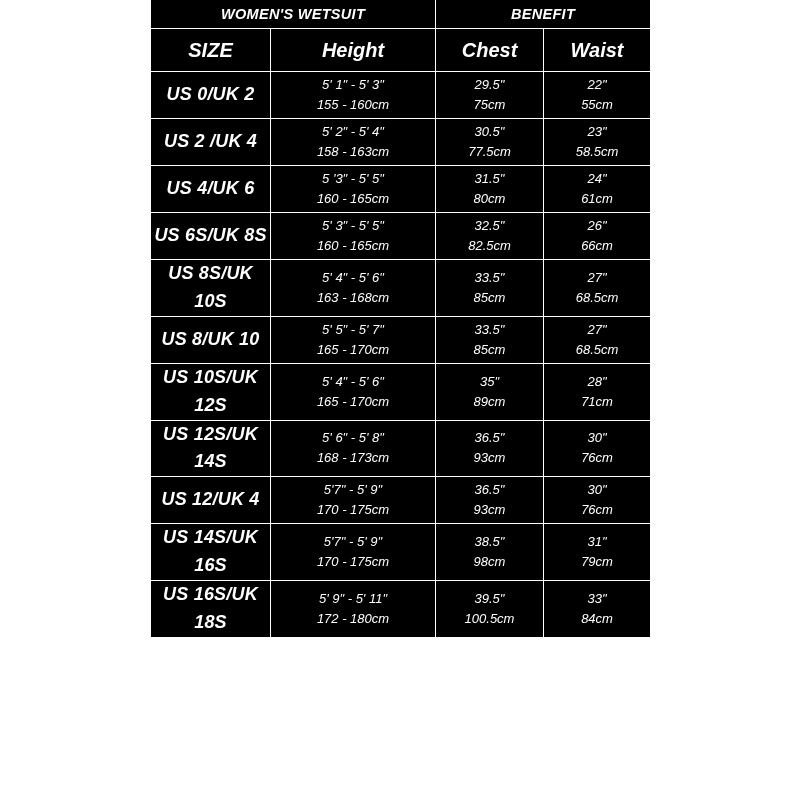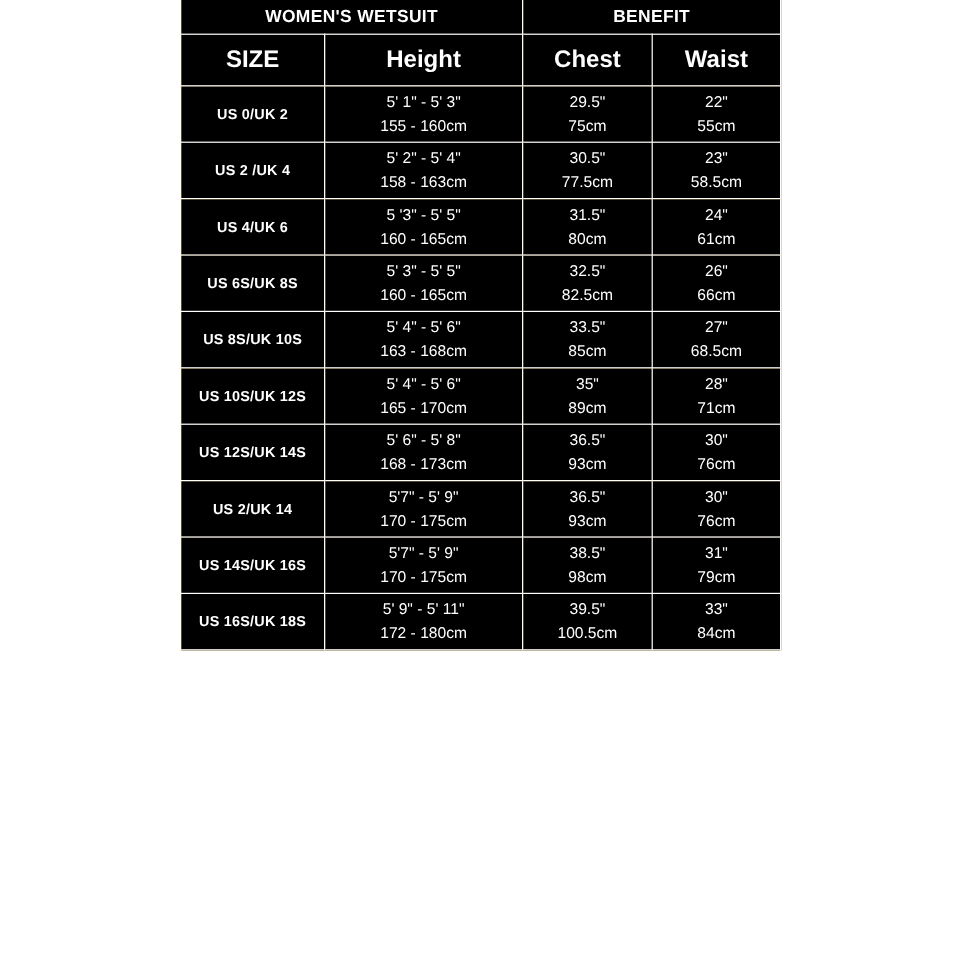--- a/index.html
+++ b/index.html
@@ -11,22 +11,23 @@
     width: 800px;
     height: 800px;
     font-family: "Liberation Sans", sans-serif;
     overflow: hidden;
   }
   #sizechart {
     position: absolute;
     left: 150px;
     top: 0px;
     width: 500px;
-    background: #eab308;
+    background: #14b8a6;
     color: #ffffff;
+    font-style: italic;
   }
   table {
     border-collapse: collapse;
     width: 500px;
     table-layout: fixed;
   }
   td, th {
     border: 1px solid #ffffff;
     text-align: center;
     vertical-align: middle;
@@ -45,21 +46,21 @@
     font-size: 20px;
     font-weight: bold;
     height: 42px;
   }
   .data-row td {
     height: 46px;
     font-size: 13px;
     line-height: 1.55;
   }
   .data-row td.size-cell {
-    font-size: 12px;
+    font-size: 18px;
     font-weight: bold;
     letter-spacing: 0.2px;
   }
   .line {
     display: block;
     white-space: nowrap;
   }
   col.c-size  { width: 120px; }
   col.c-h     { width: 165px; }
   col.c-c     { width: 108px; }
@@ -162,20 +163,35 @@
         <td>
           <span class="line">33.5"</span>
           <span class="line">85cm</span>
         </td>
         <td>
           <span class="line">27"</span>
           <span class="line">68.5cm</span>
         </td>
       </tr>
 
+      <tr class="data-row">
+        <td class="size-cell">US 8/UK 10</td>
+        <td>
+          <span class="line">5' 5" - 5' 7"</span>
+          <span class="line">165 - 170cm</span>
+        </td>
+        <td>
+          <span class="line">33.5"</span>
+          <span class="line">85cm</span>
+        </td>
+        <td>
+          <span class="line">27"</span>
+          <span class="line">68.5cm</span>
+        </td>
+      </tr>
 
       <tr class="data-row">
         <td class="size-cell">US 10S/UK 12S</td>
         <td>
           <span class="line">5' 4" - 5' 6"</span>
           <span class="line">165 - 170cm</span>
         </td>
         <td>
           <span class="line">35"</span>
           <span class="line">89cm</span>
@@ -197,21 +213,21 @@
           <span class="line">36.5"</span>
           <span class="line">93cm</span>
         </td>
         <td>
           <span class="line">30"</span>
           <span class="line">76cm</span>
         </td>
       </tr>
 
       <tr class="data-row">
-        <td class="size-cell">US 2/UK 14</td>
+        <td class="size-cell">US 12/UK 4</td>
         <td>
           <span class="line">5'7" - 5' 9"</span>
           <span class="line">170 - 175cm</span>
         </td>
         <td>
           <span class="line">36.5"</span>
           <span class="line">93cm</span>
         </td>
         <td>
           <span class="line">30"</span>

